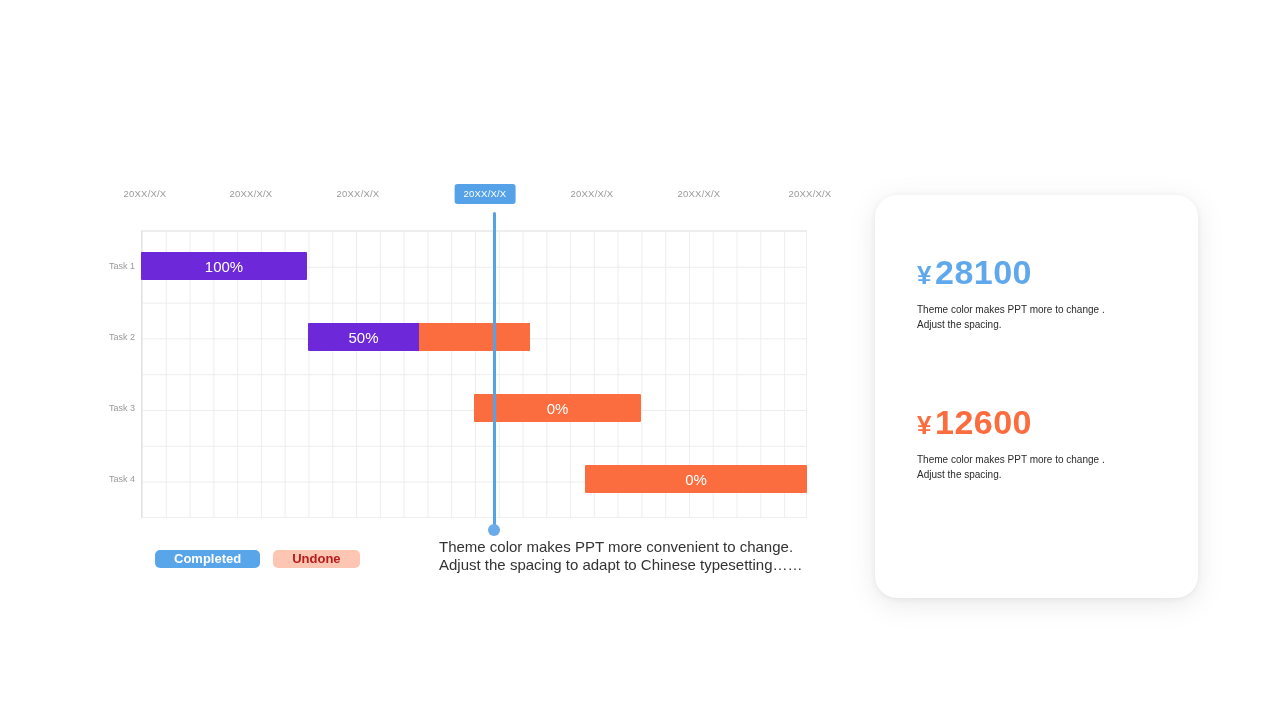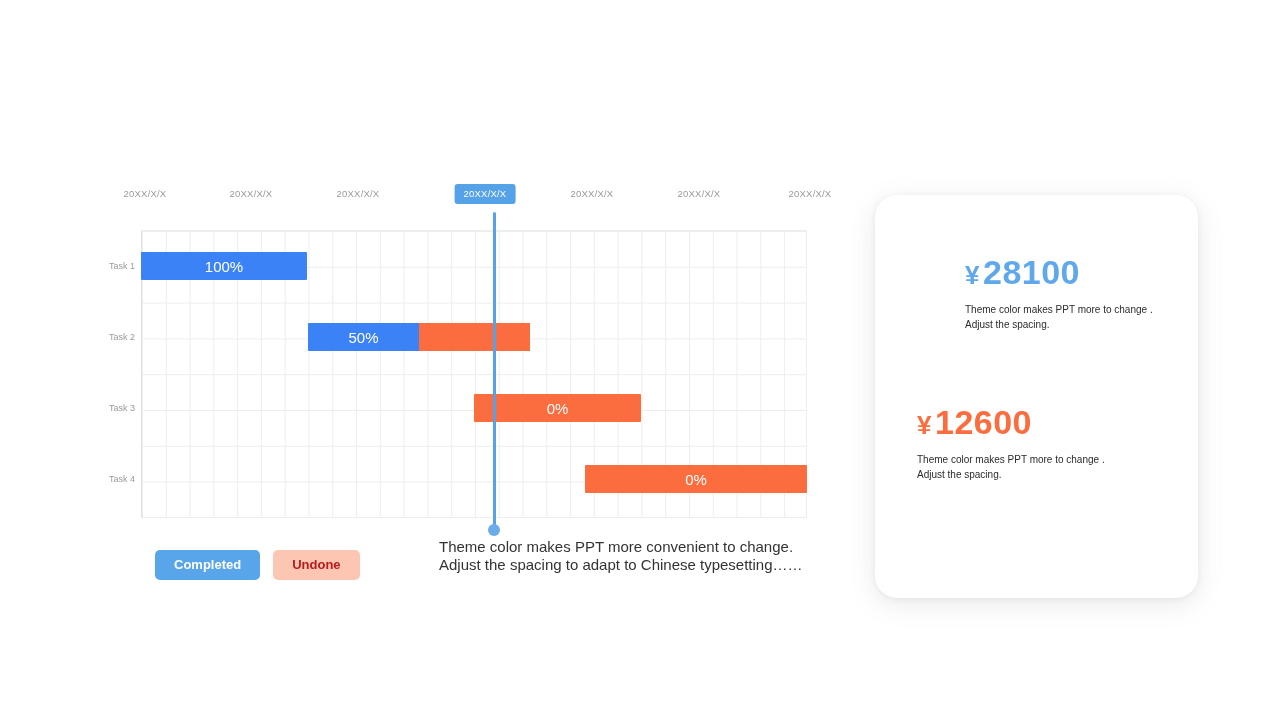--- a/index.html
+++ b/index.html
@@ -101,21 +101,21 @@
     border-radius: 1px;
     overflow: hidden;
   }
   .bar-seg {
     height: 100%;
     display: flex;
     align-items: center;
     justify-content: center;
     box-sizing: border-box;
   }
-  .bar-seg.done { background: #3b82f6; }
+  .bar-seg.done { background: #6d28d9; }
   .bar-seg.undone { background: #fb6d3f; }
   .bar-pct {
     font-size: 15px;
     color: #ffffff;
     line-height: 1;
     white-space: nowrap;
   }
 
   
   #today-line {
@@ -141,21 +141,21 @@
   #legend {
     position: absolute;
     left: 65px;
     top: 370px;
     display: flex;
     gap: 13px;
   }
   .legend-chip {
     font-size: 13px;
     font-weight: bold;
-    padding: 8px 19px;
+    padding: 2px 19px;
     border-radius: 5px;
     line-height: 14px;
   }
   .legend-chip.completed { background: #58a5e9; color: #ffffff; }
   .legend-chip.undone { background: #fcc6b3; color: #b91c1c; }
 
   #gantt-note {
     position: absolute;
     left: 349px;
     top: 358px;
@@ -254,21 +254,21 @@
 
     <div id="legend">
         <div class="legend-chip completed">Completed</div>
         <div class="legend-chip undone">Undone</div>
       </div>
 
     <div id="gantt-note">Theme color makes PPT more convenient to change. Adjust the spacing to adapt to Chinese typesetting……</div>
   </div>
 
   <div id="stats-card">
-    <div class="stat-block" style="top:58px;margin-left:48px;">
+    <div class="stat-block" style="top:58px;">
       <div class="stat-value blue">
         <span class="yen">¥</span><span>28100</span>
       </div>
       <div class="stat-desc">Theme  color makes PPT more to change .
 Adjust the spacing.</div>
     </div>
 
     <div class="stat-block" style="top:208px;">
       <div class="stat-value orange">
         <span class="yen">¥</span><span>12600</span>

